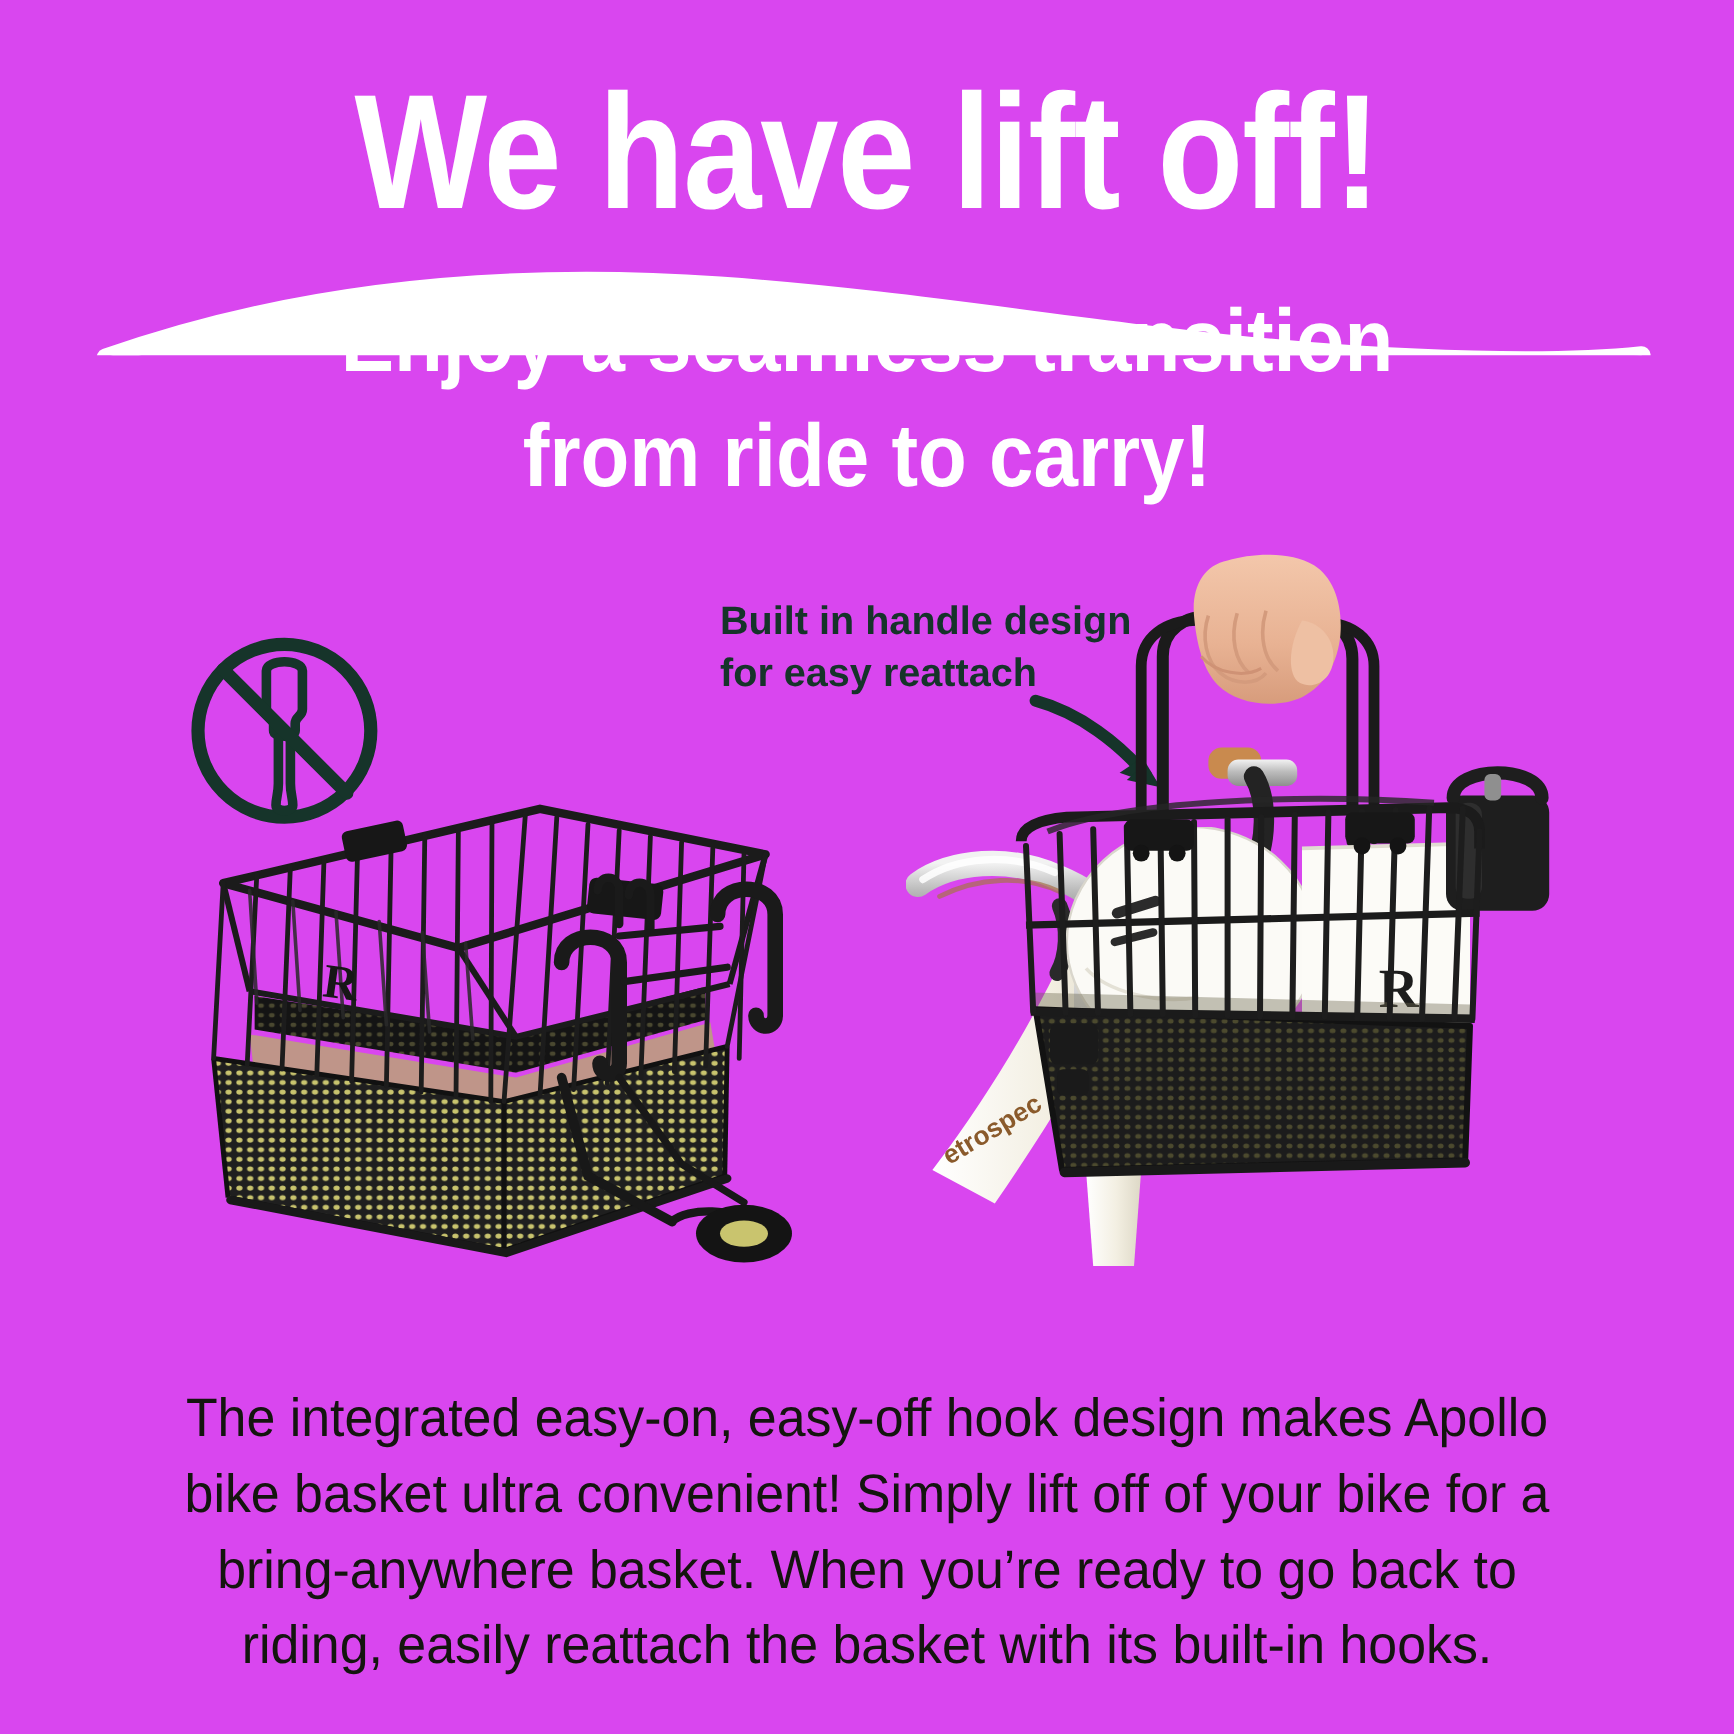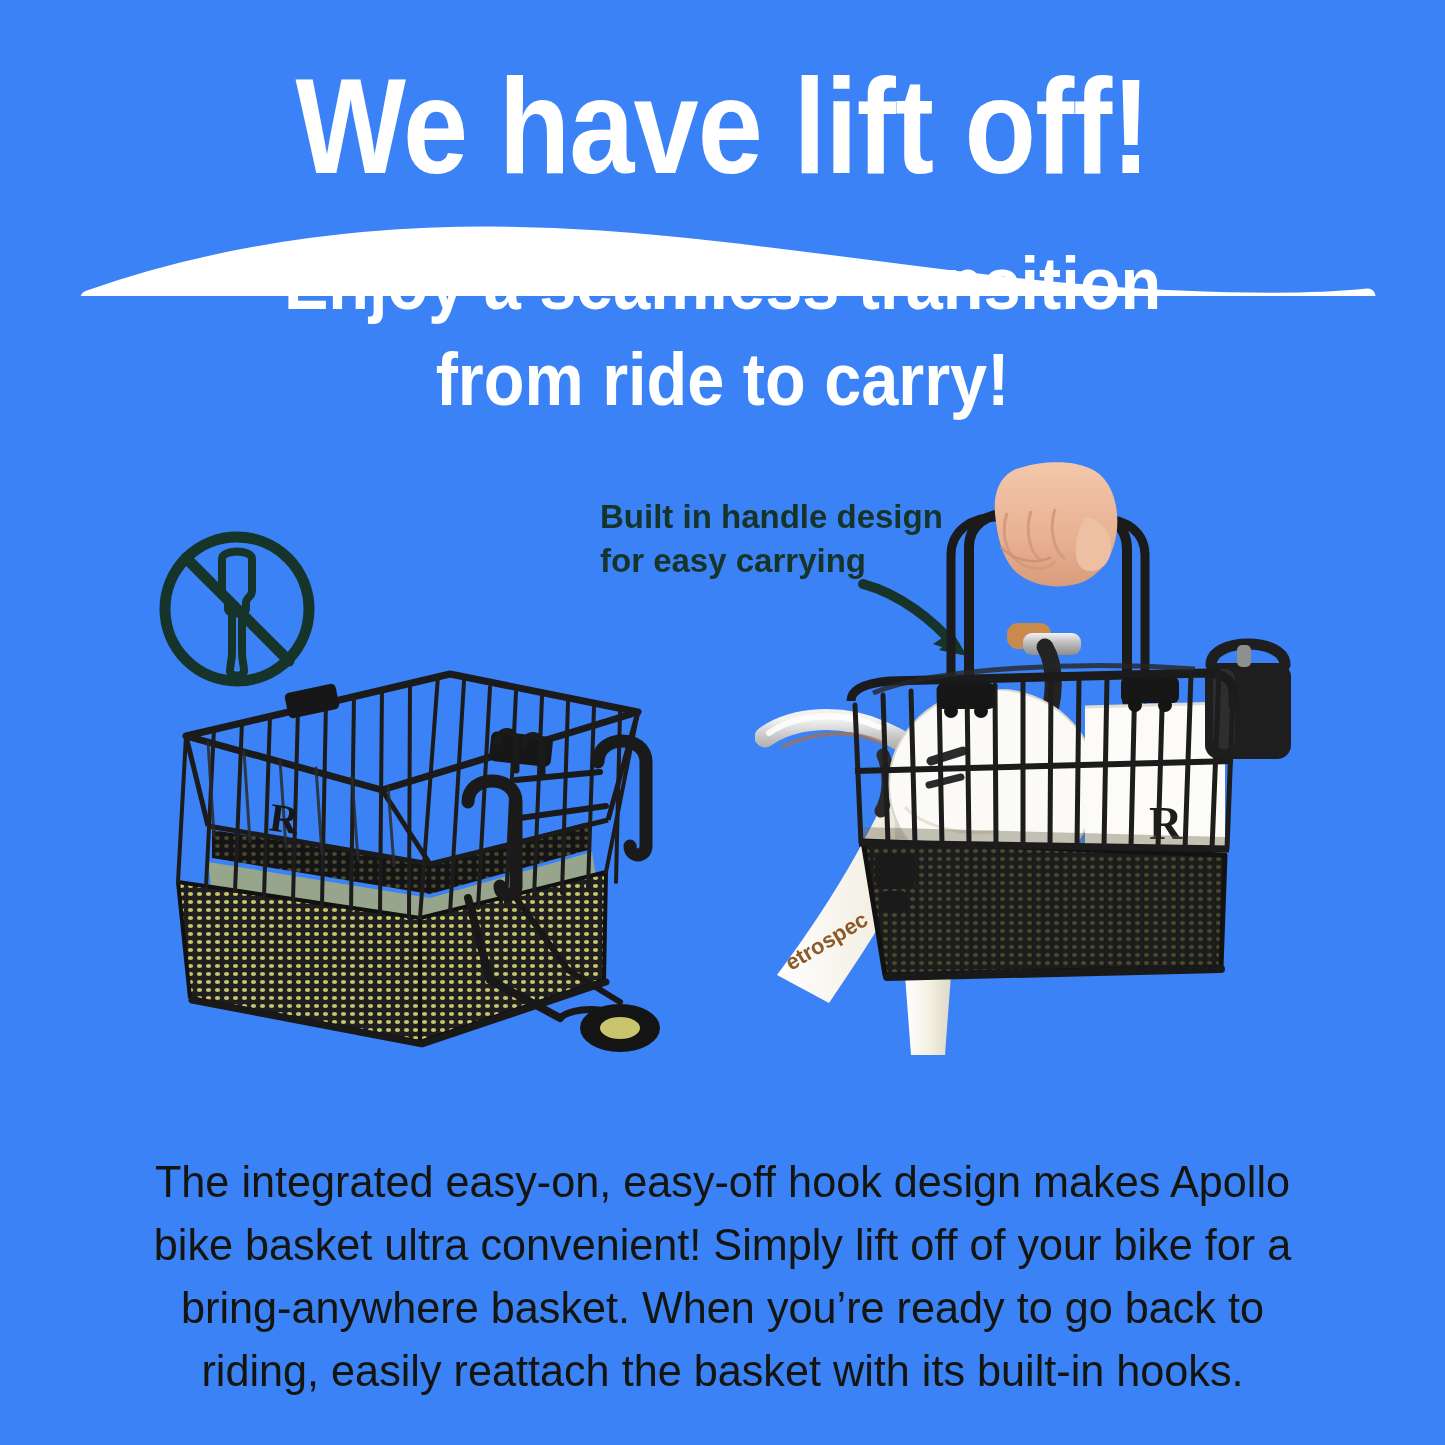--- a/index.html
+++ b/index.html
@@ -111,21 +111,21 @@
     font-weight: 400;
     color: #14150f;
     transform: scaleX(0.96);
     transform-origin: center top;
   }
   #body-paragraph .body-line { display: block; white-space: nowrap; }
 </style>
 </head>
 <body>
 
-<div id="page" style="background: #3b82f6;">
+<div id="page" style="background: #d946ef;">
 
   <div id="headline-block">
     <div id="headline">We have lift off!</div>
     <svg id="swoosh" viewBox="0 0 1445 110" preserveAspectRatio="none">
       <path d="M 88,112 C 230,62 400,38 600,52 C 800,66 980,104 1180,112 C 1270,116 1330,114 1368,110 L 1368,140 L 88,140 Z" fill="#ffffff"></path>
       <path d="M 88,112 C 230,62 400,38 600,52 C 800,66 980,104 1180,112 C 1270,116 1330,114 1368,110" fill="none" stroke="#ffffff" stroke-width="15" stroke-linecap="round"></path>
     </svg>
   </div>
 
   <div id="subheading">
@@ -139,21 +139,21 @@
     <g fill="none" stroke="#16342a" stroke-width="8" stroke-linejoin="round" stroke-linecap="round">
       <path d="M 70,34 C 70,24 100,24 100,34 L 100,66 C 100,72 94,72 94,78 L 94,84 C 94,90 76,90 76,84 L 76,78 C 76,72 70,72 70,66 Z"></path>
       <path d="M 80,90 L 80,128 C 80,136 78,140 78,146 C 78,152 92,152 92,146 C 92,140 90,136 90,128 L 90,90"></path>
     </g>
 
     <line x1="34" y1="33" x2="137" y2="136" stroke="#16342a" stroke-width="11" stroke-linecap="round"></line>
   </svg>
 
   <div id="callout">
     <span class="callout-line">Built in handle design</span>
-    <span class="callout-line">for easy carrying</span>
+    <span class="callout-line">for easy reattach</span>
   </div>
   <svg id="callout-arrow" viewBox="0 0 135 100">
     <path d="M 8,12 C 45,22 78,48 100,74" fill="none" stroke="#16342a" stroke-width="10" stroke-linecap="round"></path>
     <path d="M 112,84 L 78,72 L 96,60 Z" fill="#16342a"></path>
     <path d="M 112,84 L 84,78 L 100,64 Z" fill="#16342a"></path>
   </svg>
 
   <svg class="photo-stage" id="photo-left" viewBox="0 0 540 410">
     <defs>
       <pattern id="meshPat" width="9" height="8" patternUnits="userSpaceOnUse" patternTransform="rotate(0)">

